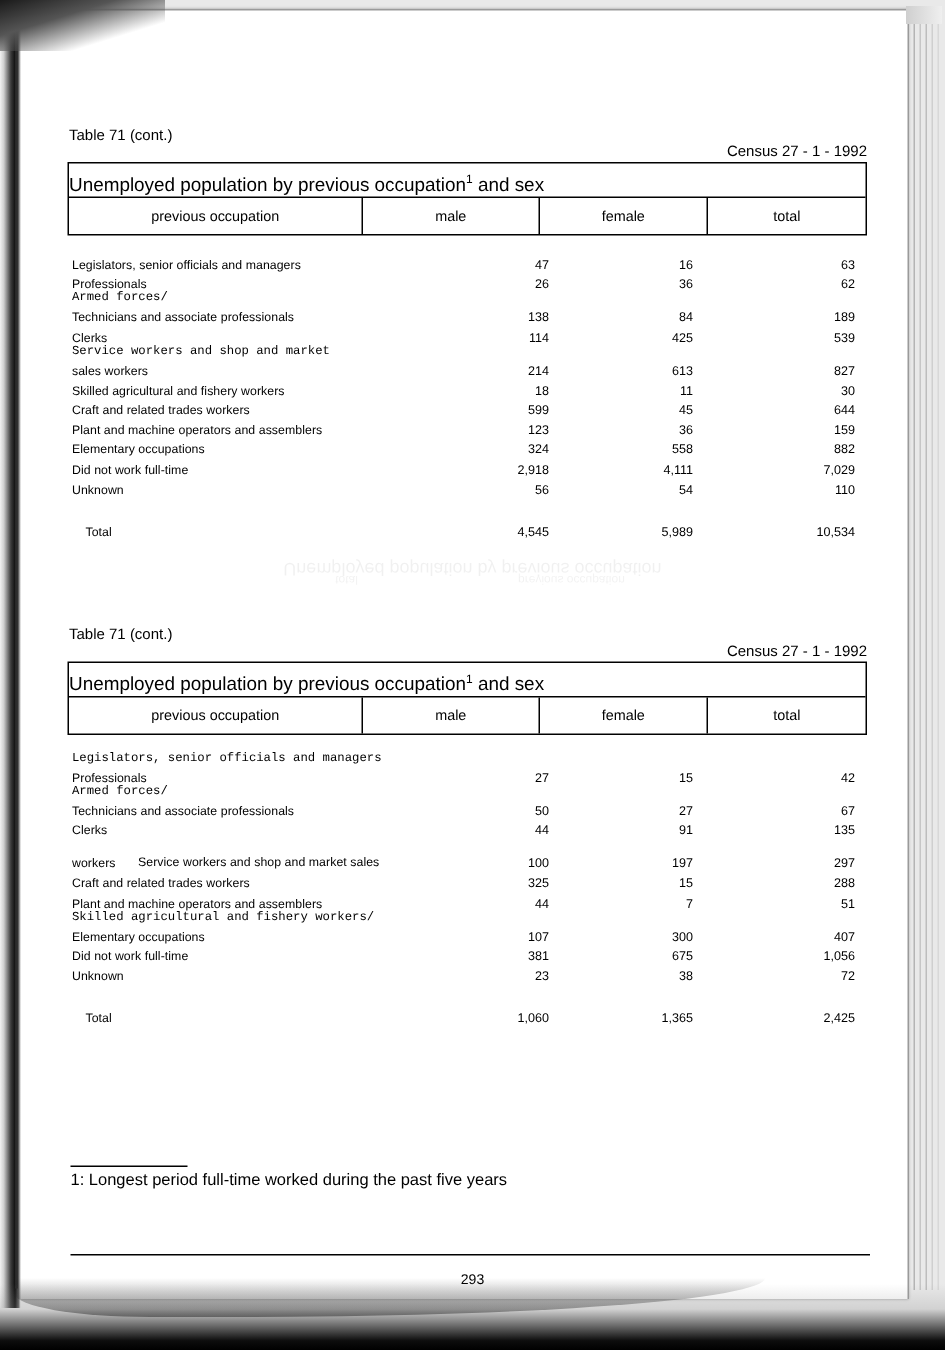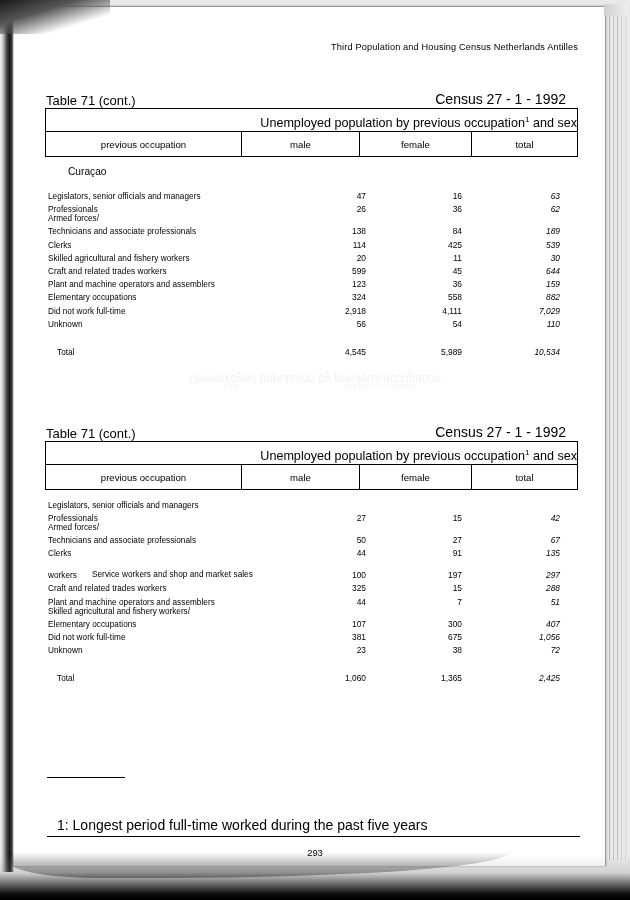--- a/index.html
+++ b/index.html
@@ -72,29 +72,29 @@
   }
 
   .running-head{
     position:absolute;right:52px;top:42px;
     font-size:9.2px;letter-spacing:.15px;white-space:nowrap;
   }
 
   .tblock{position:absolute;left:45px;width:533px;}
 
   .cap-row{position:relative;height:13px;}
-  .cap-left{position:absolute;left:1px;bottom:0;font-size:13px;}
-  .cap-right{position:absolute;right:12px;bottom:1px;font-size:14px;white-space:nowrap;}
+  .cap-left{position:absolute;left:1px;bottom:12px;font-size:10px;}
+  .cap-right{position:absolute;right:0;bottom:1px;font-size:10px;white-space:nowrap;}
 
   .tbl{
     border:1px solid #000;border-width:1.2px;
     box-sizing:border-box;width:533px;
   }
   .tbl-title{
-    height:22px;line-height:22px;text-align:right;
+    height:22px;line-height:22px;text-align:left;
     font-size:12.6px;border-bottom:1.2px solid #000;
     white-space:nowrap;
   }
   .tbl-title sup{font-size:8px;vertical-align:super;}
   .tbl-head{display:flex;height:24px;}
   .th{
     display:flex;align-items:center;justify-content:center;
     font-size:9.6px;box-sizing:border-box;
     border-right:1.2px solid #000;height:100%;
   }
@@ -108,28 +108,28 @@
     margin-top:9px;margin-left:23px;font-size:10.2px;
   }
 
   .rows{margin-top:11px;position:relative;}
   .row{position:relative;min-height:13.2px;}
   .lbl{
     position:absolute;left:3px;bottom:0;font-size:8.2px;
     letter-spacing:.05px;white-space:nowrap;
   }
   .lbl-pre{
-    position:absolute;left:3px;font-size:8.2px;white-space:nowrap;
+    position:absolute;left:3px;font-size:8.2px;white-space:nowrap;font-family:Liberation Mono, monospace;
   }
   .num{
     position:absolute;bottom:0;font-size:8.4px;text-align:right;
   }
   .n-male{right:212px;width:70px;}
   .n-fem{right:116px;width:70px;}
-  .n-tot{right:18px;width:70px;font-style:italic;}
+  .n-tot{right:8px;width:70px;}
 
   .total-row{margin-top:14px;}
   .total-row .lbl{left:12px;}
 
   
   .bleed{
     position:absolute;left:150px;top:364px;width:330px;height:22px;
     transform:scaleY(-1);opacity:.055;
     font-size:12px;text-align:center;color:#000;
     pointer-events:none;
@@ -137,21 +137,21 @@
   .bleed2{
     position:absolute;left:170px;top:381px;width:300px;height:10px;
     transform:scaleY(-1);opacity:.05;font-size:8px;
     display:flex;justify-content:space-around;color:#000;
   }
 
   .footnote-rule{
     position:absolute;left:47px;top:777px;width:78px;height:1px;background:#000;
   }
   .footnote{
-    position:absolute;left:57px;top:781px;font-size:14px;margin-top:36px;
+    position:absolute;left:47px;top:781px;font-size:11px;
   }
   .page-rule{
     position:absolute;left:47px;top:836px;width:533px;height:1.1px;background:#000;
   }
   .page-no{
     position:absolute;left:0;right:0;top:847px;text-align:center;font-size:9.4px;
   }
 </style>
 </head>
 <body>
@@ -168,39 +168,37 @@
   <div class="stack-top"></div>
   <div class="gutter-dark"></div>
   <div class="gutter-fold"></div>
   <div class="gutter-top-shadow"></div>
   <div class="bottom-curve"></div>
   <div class="bottom-shadow"></div>
 </div>
 
 <div id="content">
 
-  <div class="running-head">Third Population and Housing Census Netherlands Antilles</div>
 
   <div class="tblock" id="tbl1" style="top:95px;">
     <div class="cap-row">
       <div class="cap-left">Table 71 (cont.)</div>
       <div class="cap-right">Census 27 - 1 - 1992</div>
     </div>
     <div class="tbl">
       <div class="tbl-title">
         <span>Unemployed population by previous occupation</span><sup>1</sup><span> and sex</span>
       </div>
       <div class="tbl-head">
         <div class="th th-occ">previous occupation</div>
         <div class="th th-male">male</div>
         <div class="th th-fem">female</div>
         <div class="th th-tot">total</div>
       </div>
     </div>
-    <div class="region">Curaçao</div>
     <div class="rows">
         <div class="row" style="height: 13.2px;">
           <div class="lbl">Legislators, senior officials and managers</div>
           <div class="num n-male">47</div>
           <div class="num n-fem">16</div>
           <div class="num n-tot">63</div>
         </div>
         <div class="row" style="height: 13.2px;">
           <div class="lbl">Professionals</div>
           <div class="num n-male">26</div>
@@ -213,23 +211,30 @@
           <div class="num n-male">138</div>
           <div class="num n-fem">84</div>
           <div class="num n-tot">189</div>
         </div>
         <div class="row" style="height: 13.2px;">
           <div class="lbl">Clerks</div>
           <div class="num n-male">114</div>
           <div class="num n-fem">425</div>
           <div class="num n-tot">539</div>
         </div>
+        <div class="row" style="height: 22px;">
+          <div class="lbl-pre" style="top: 0px;">Service workers and shop and market</div>
+          <div class="lbl" style="bottom: 0px;">sales workers</div>
+          <div class="num n-male">214</div>
+          <div class="num n-fem">613</div>
+          <div class="num n-tot">827</div>
+        </div>
         <div class="row" style="height: 13.2px;">
           <div class="lbl">Skilled agricultural and fishery workers</div>
-          <div class="num n-male">20</div>
+          <div class="num n-male">18</div>
           <div class="num n-fem">11</div>
           <div class="num n-tot">30</div>
         </div>
         <div class="row" style="height: 13.2px;">
           <div class="lbl">Craft and related trades workers</div>
           <div class="num n-male">599</div>
           <div class="num n-fem">45</div>
           <div class="num n-tot">644</div>
         </div>
         <div class="row" style="height: 13.2px;">

